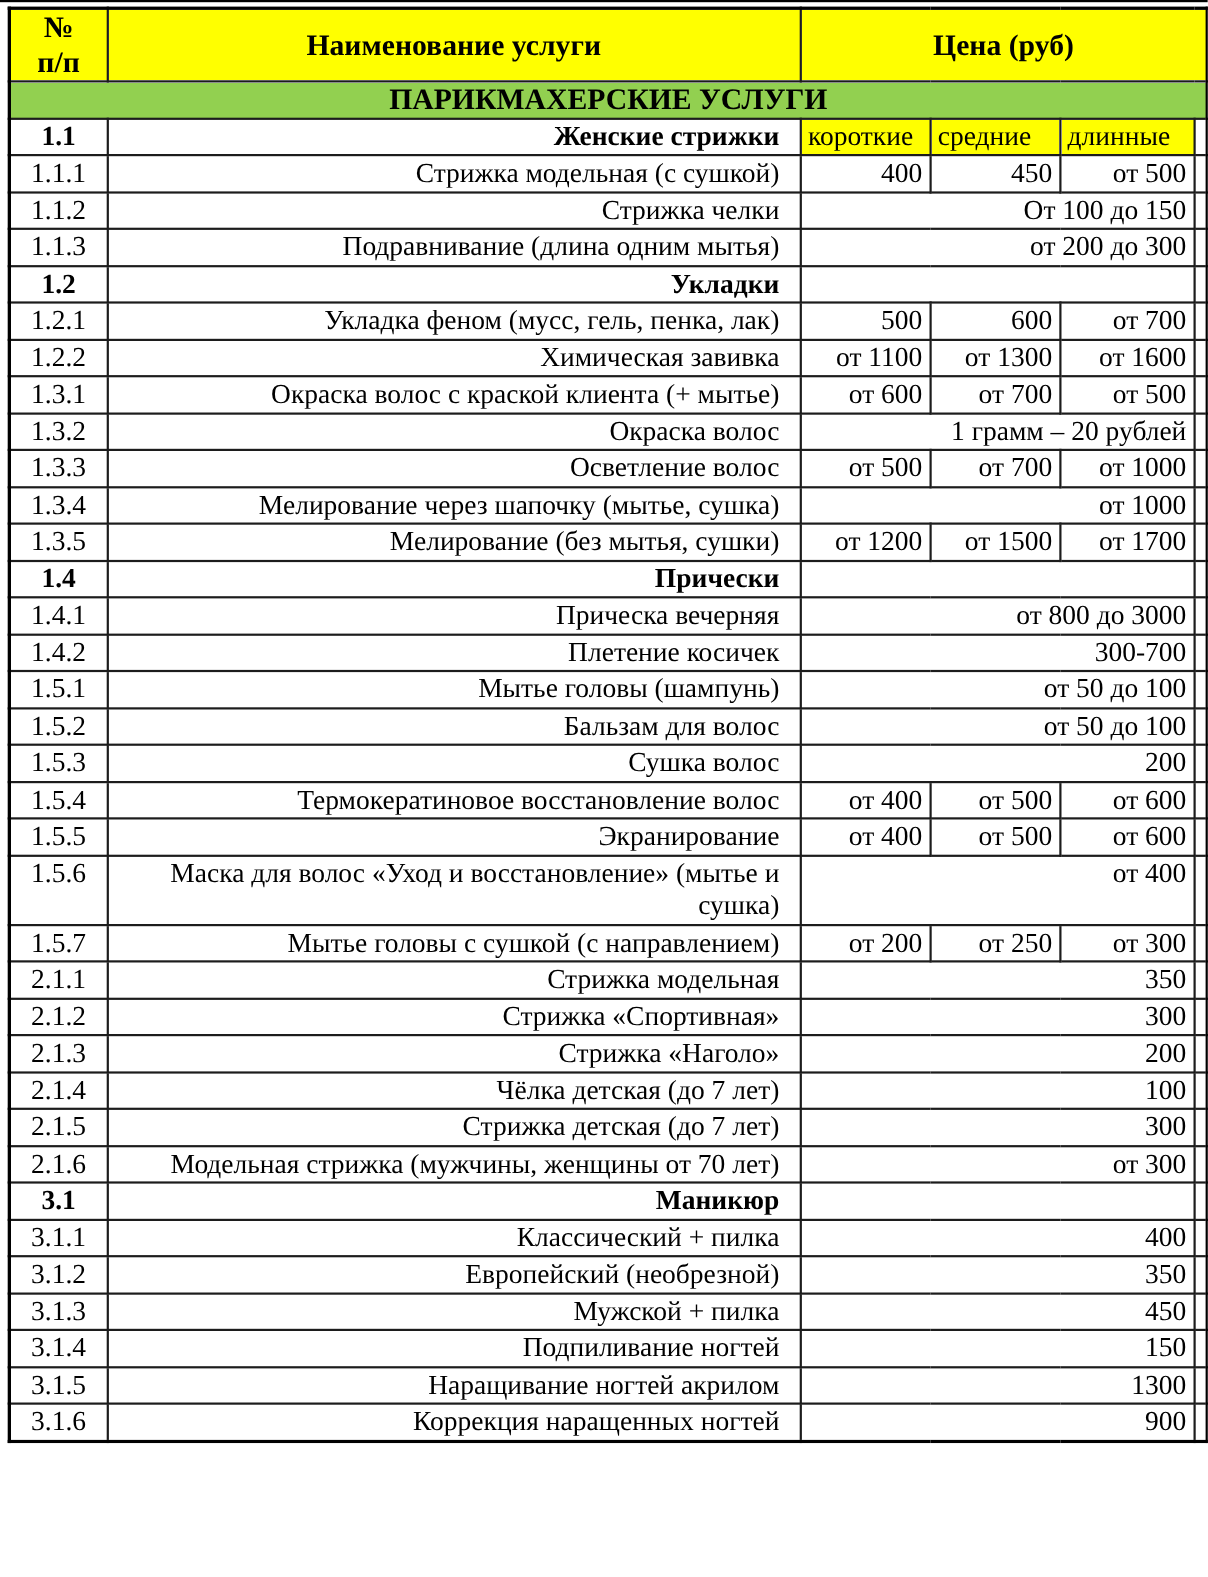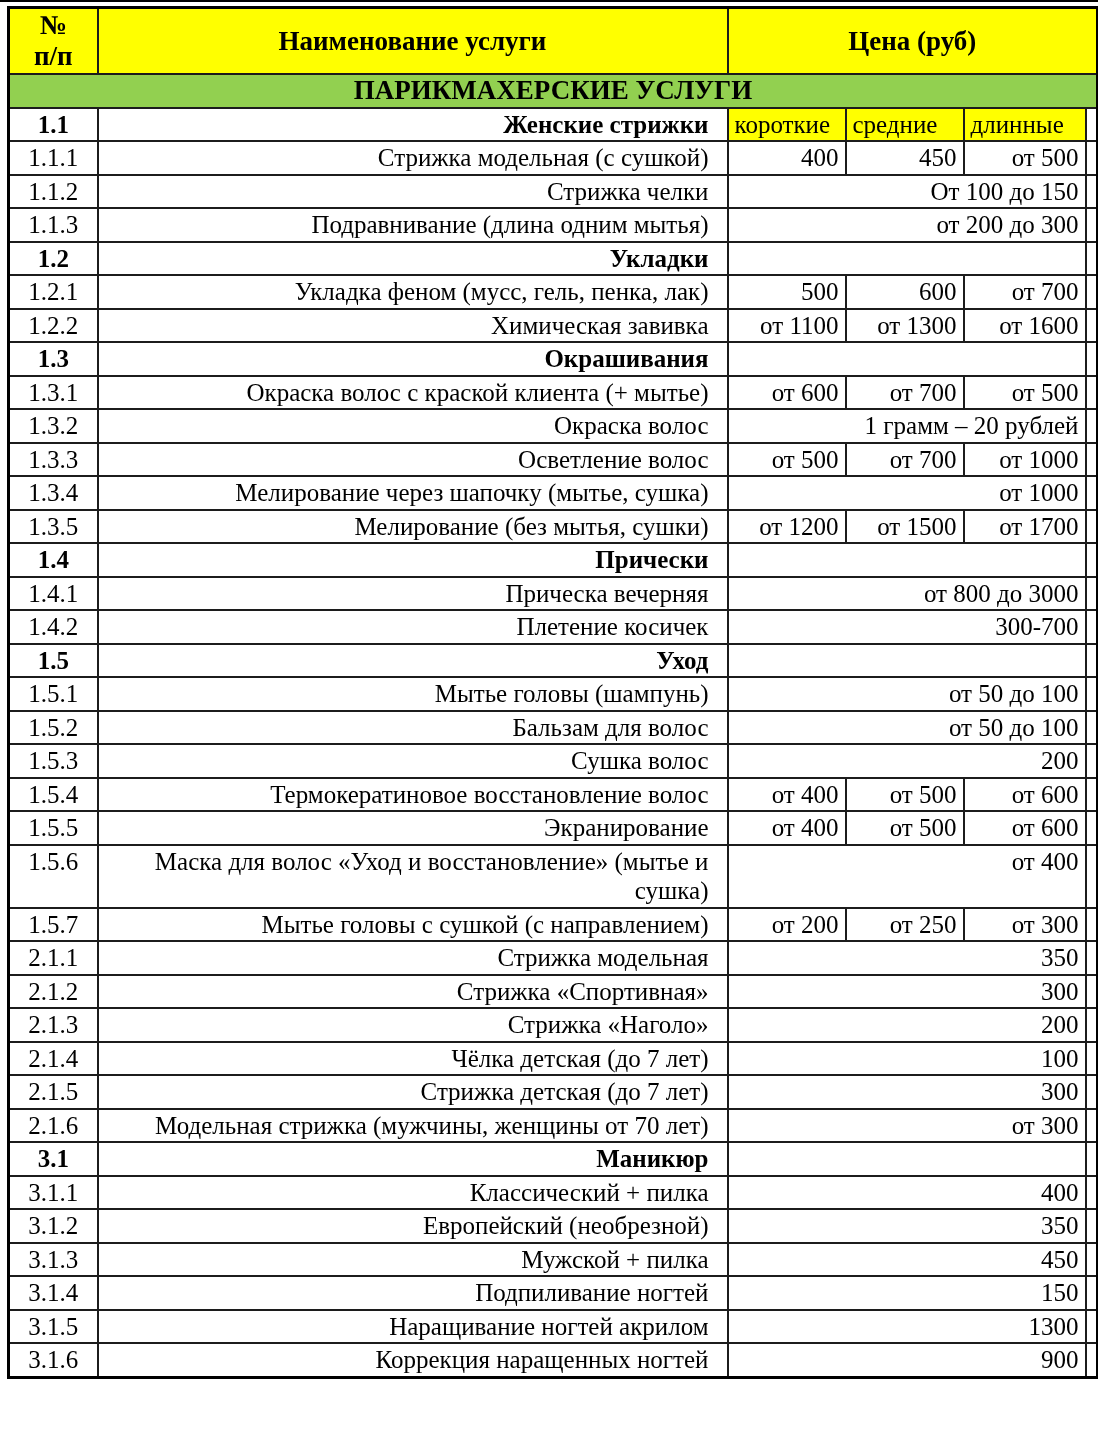--- a/index.html
+++ b/index.html
@@ -137,26 +137,20 @@
         <td class="spacer-cell"></td>
       </tr>
       <tr class="body-row item-row">
         <td class="num-cell">1.2.2</td>
         <td class="name-cell">Химическая завивка</td>
         <td class="price-cell">от 1100</td>
         <td class="price-cell">от 1300</td>
         <td class="price-cell">от 1600</td>
         <td class="spacer-cell"></td>
       </tr>
-      <tr class="body-row section-row">
-        <td class="num-cell">1.3</td>
-        <td class="name-cell">Окрашивания</td>
-        <td class="price-cell" colspan="3"></td>
-        <td class="spacer-cell"></td>
-      </tr>
       <tr class="body-row item-row">
         <td class="num-cell">1.3.1</td>
         <td class="name-cell">Окраска волос с краской клиента (+ мытье)</td>
         <td class="price-cell">от 600</td>
         <td class="price-cell">от 700</td>
         <td class="price-cell">от 500</td>
         <td class="spacer-cell"></td>
       </tr>
       <tr class="body-row item-row">
         <td class="num-cell">1.3.2</td>
@@ -197,26 +191,20 @@
         <td class="name-cell">Прическа вечерняя</td>
         <td class="price-cell" colspan="3">от 800 до 3000</td>
         <td class="spacer-cell"></td>
       </tr>
       <tr class="body-row item-row">
         <td class="num-cell">1.4.2</td>
         <td class="name-cell">Плетение косичек</td>
         <td class="price-cell" colspan="3">300-700</td>
         <td class="spacer-cell"></td>
       </tr>
-      <tr class="body-row section-row">
-        <td class="num-cell">1.5</td>
-        <td class="name-cell">Уход</td>
-        <td class="price-cell" colspan="3"></td>
-        <td class="spacer-cell"></td>
-      </tr>
       <tr class="body-row item-row">
         <td class="num-cell">1.5.1</td>
         <td class="name-cell">Мытье головы (шампунь)</td>
         <td class="price-cell" colspan="3">от 50 до 100</td>
         <td class="spacer-cell"></td>
       </tr>
       <tr class="body-row item-row">
         <td class="num-cell">1.5.2</td>
         <td class="name-cell">Бальзам для волос</td>
         <td class="price-cell" colspan="3">от 50 до 100</td>

